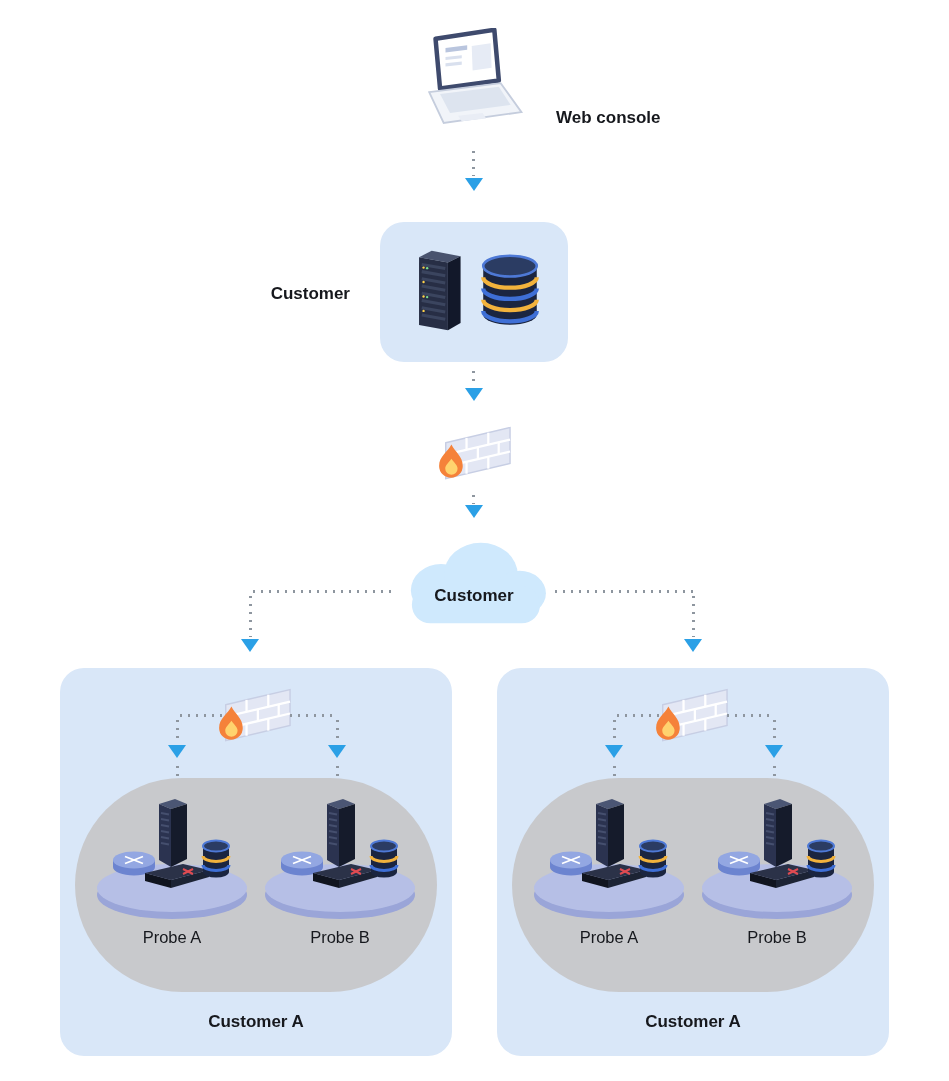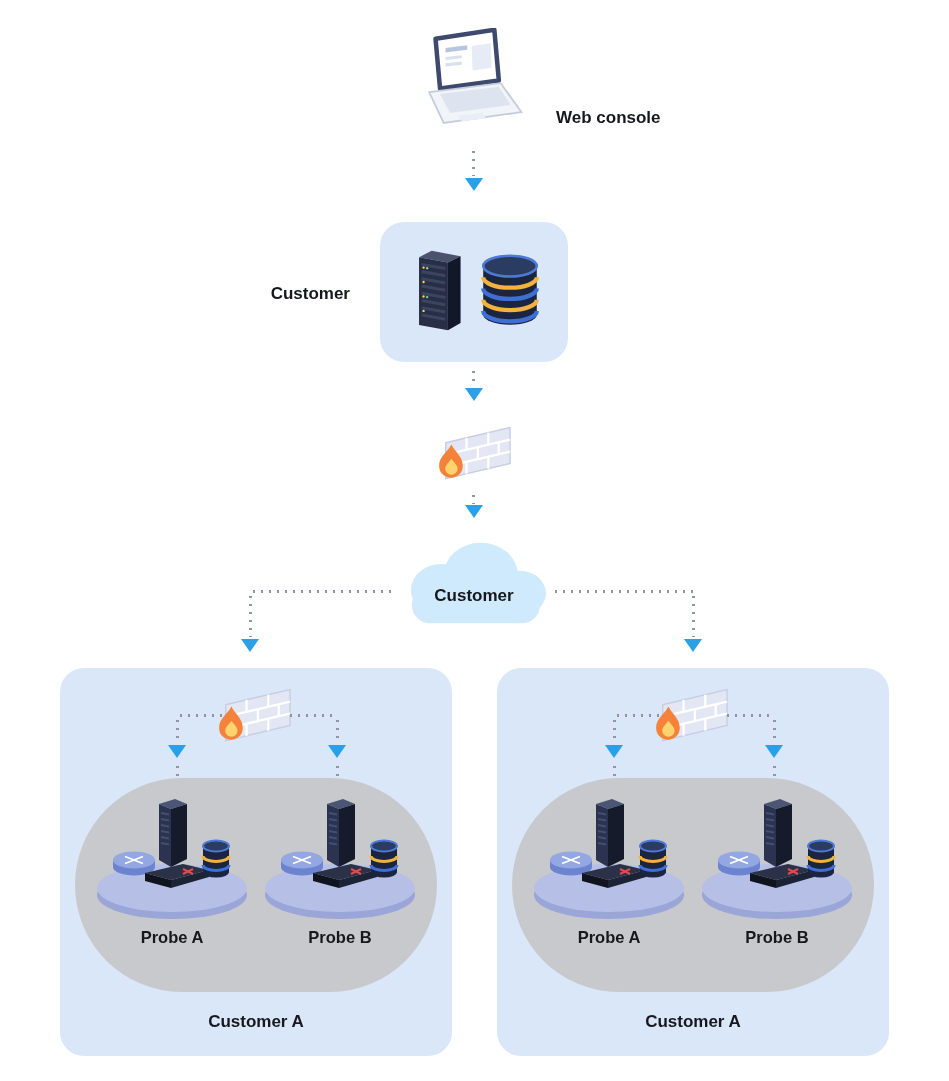--- a/index.html
+++ b/index.html
@@ -15,21 +15,21 @@
          background-size:8px 3px;background-repeat:repeat-x;}
   
   .arrow{position:absolute;width:0;height:0;
          border-left:9px solid transparent;border-right:9px solid transparent;
          border-top:13px solid #2ba0e6;}
   .panel{position:absolute;background:#d9e7f8;border-radius:24px;}
   .blob{position:absolute;background:#c8c9cc;border-radius:110px;}
   .platform{position:absolute;background:#b6bfe6;border-radius:50%;
             box-shadow:0 7px 0 0 #9aa5d8;}
   .lbl{position:absolute;font-weight:700;font-size:17px;line-height:1.2;}
-  .lbl-reg{position:absolute;font-weight:700;font-size:16.5px;line-height:1.2;}
+  .lbl-reg{position:absolute;font-weight:400;font-size:16.5px;line-height:1.2;}
   .center{text-align:center;}
   .right{text-align:right;}
   svg{display:block;}
 </style>
 </head>
 <body>
 
 <div class="canvas">
 
   <div class="abs" style="left:410px;top:28px;">

